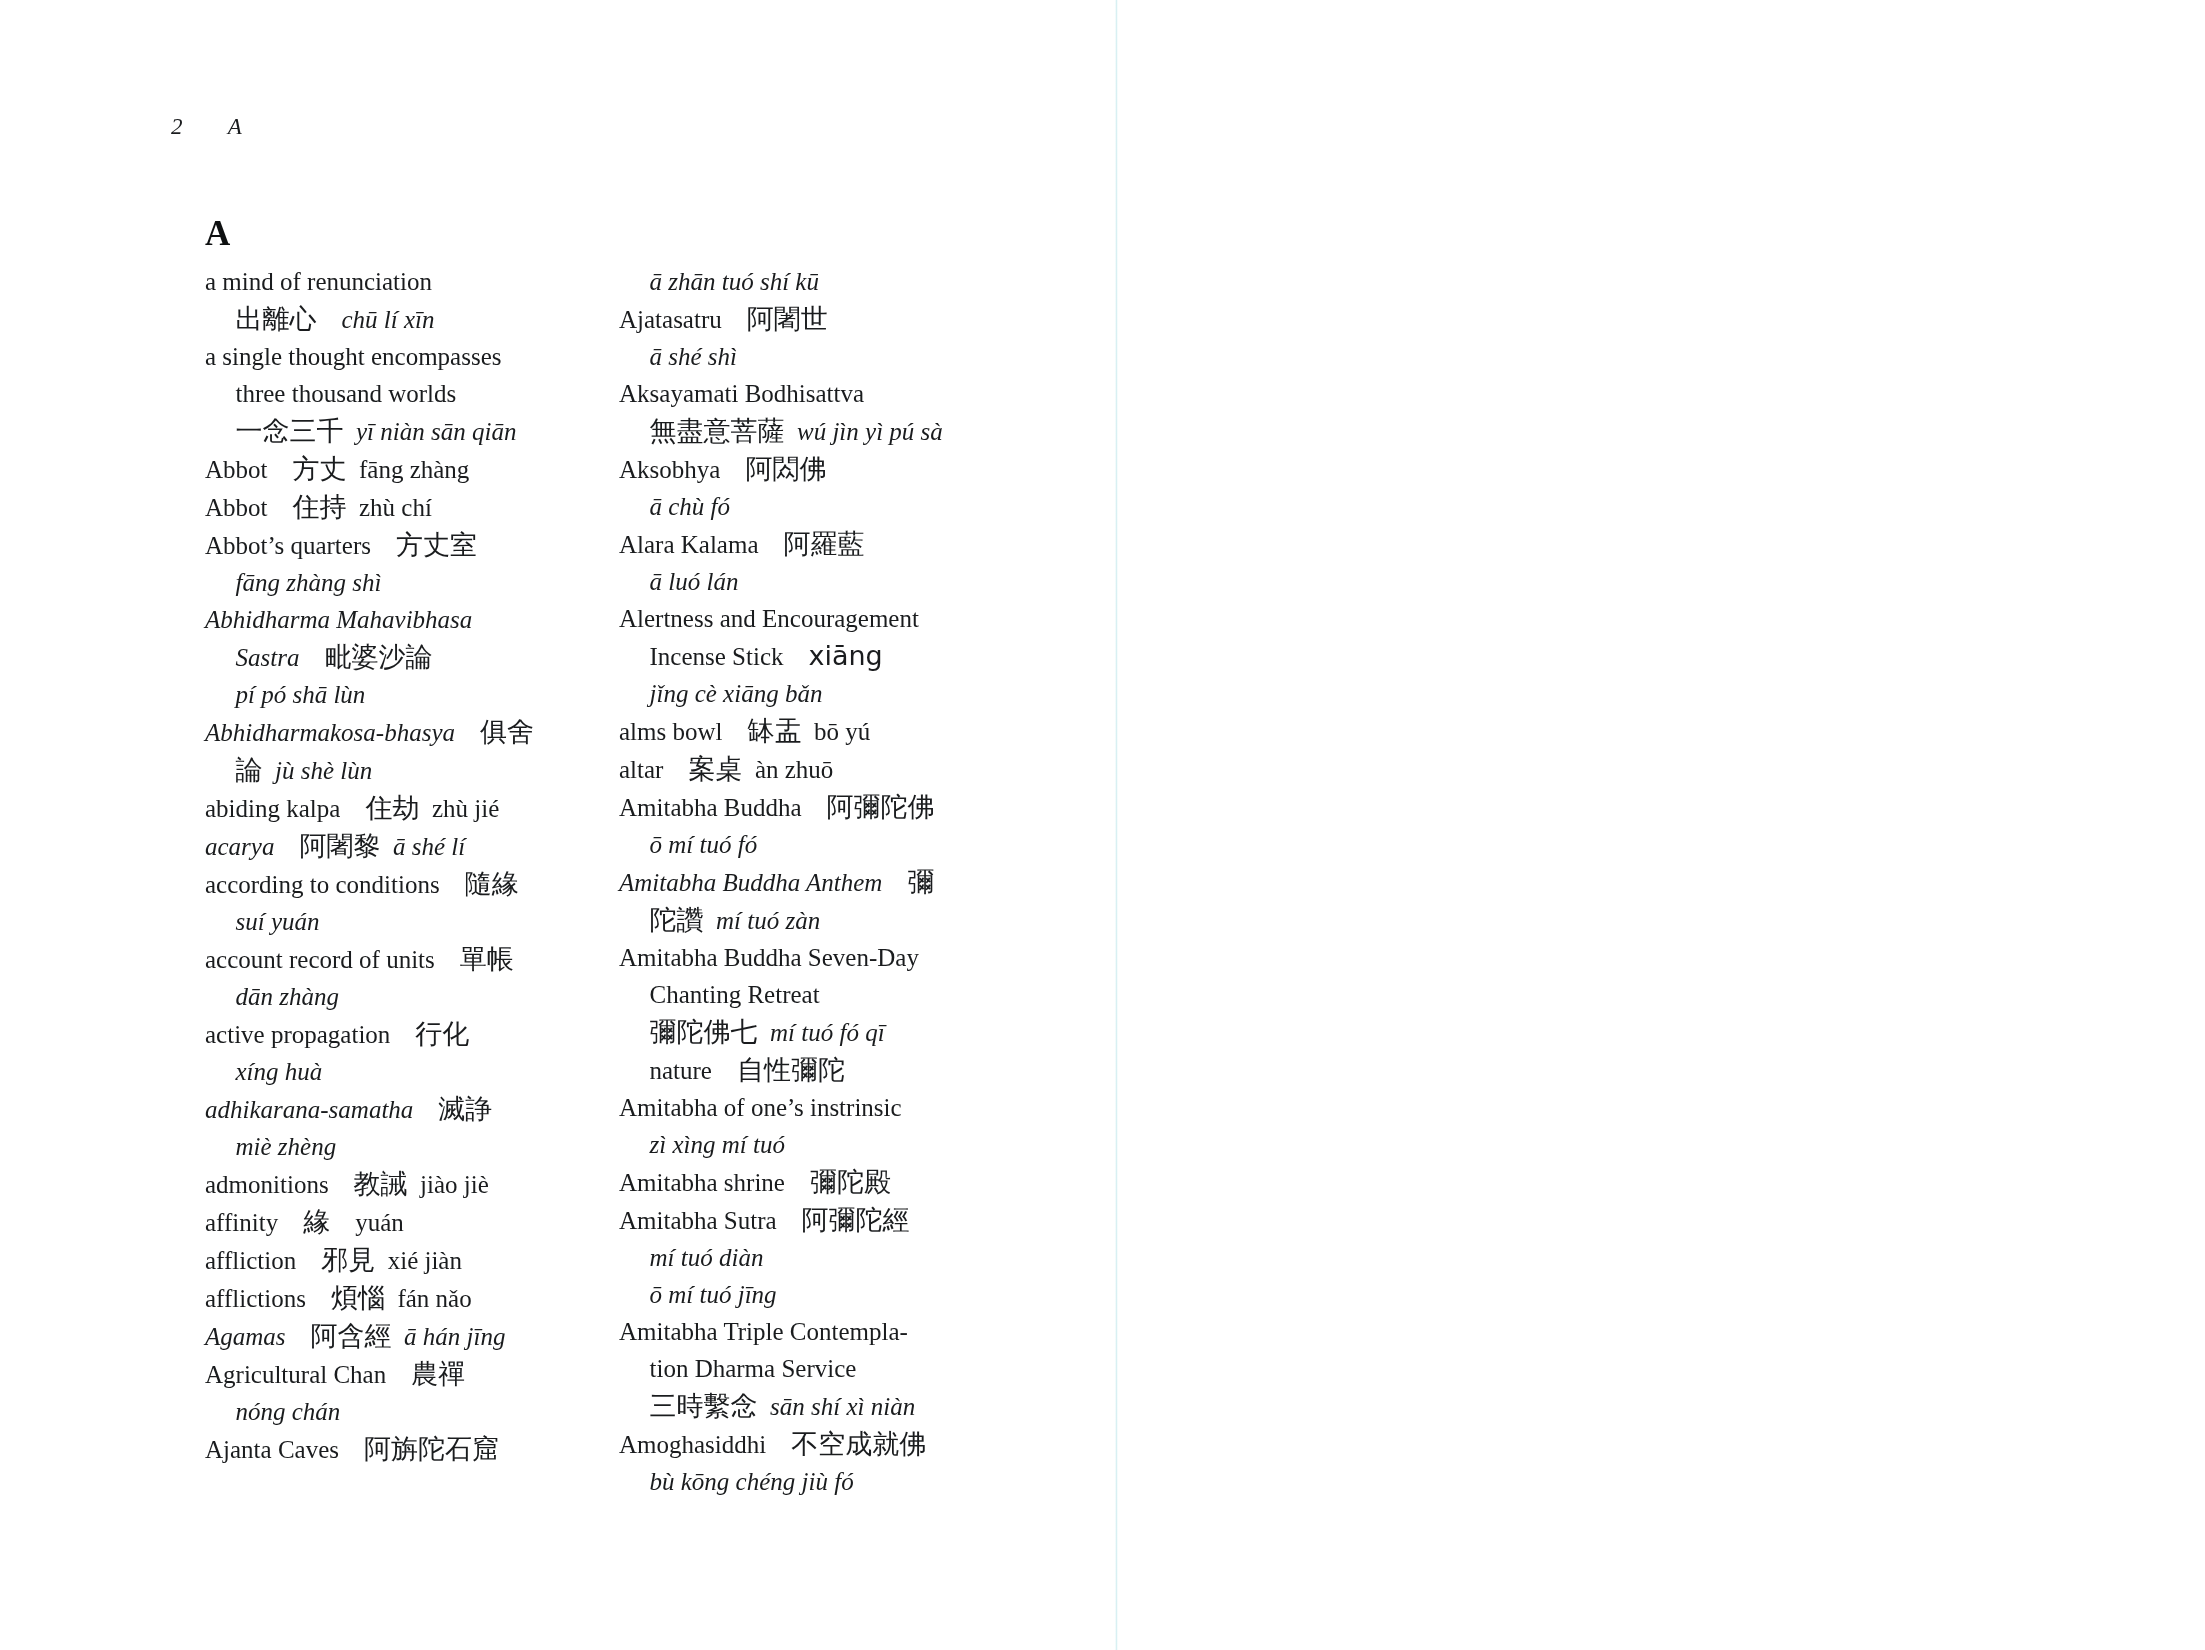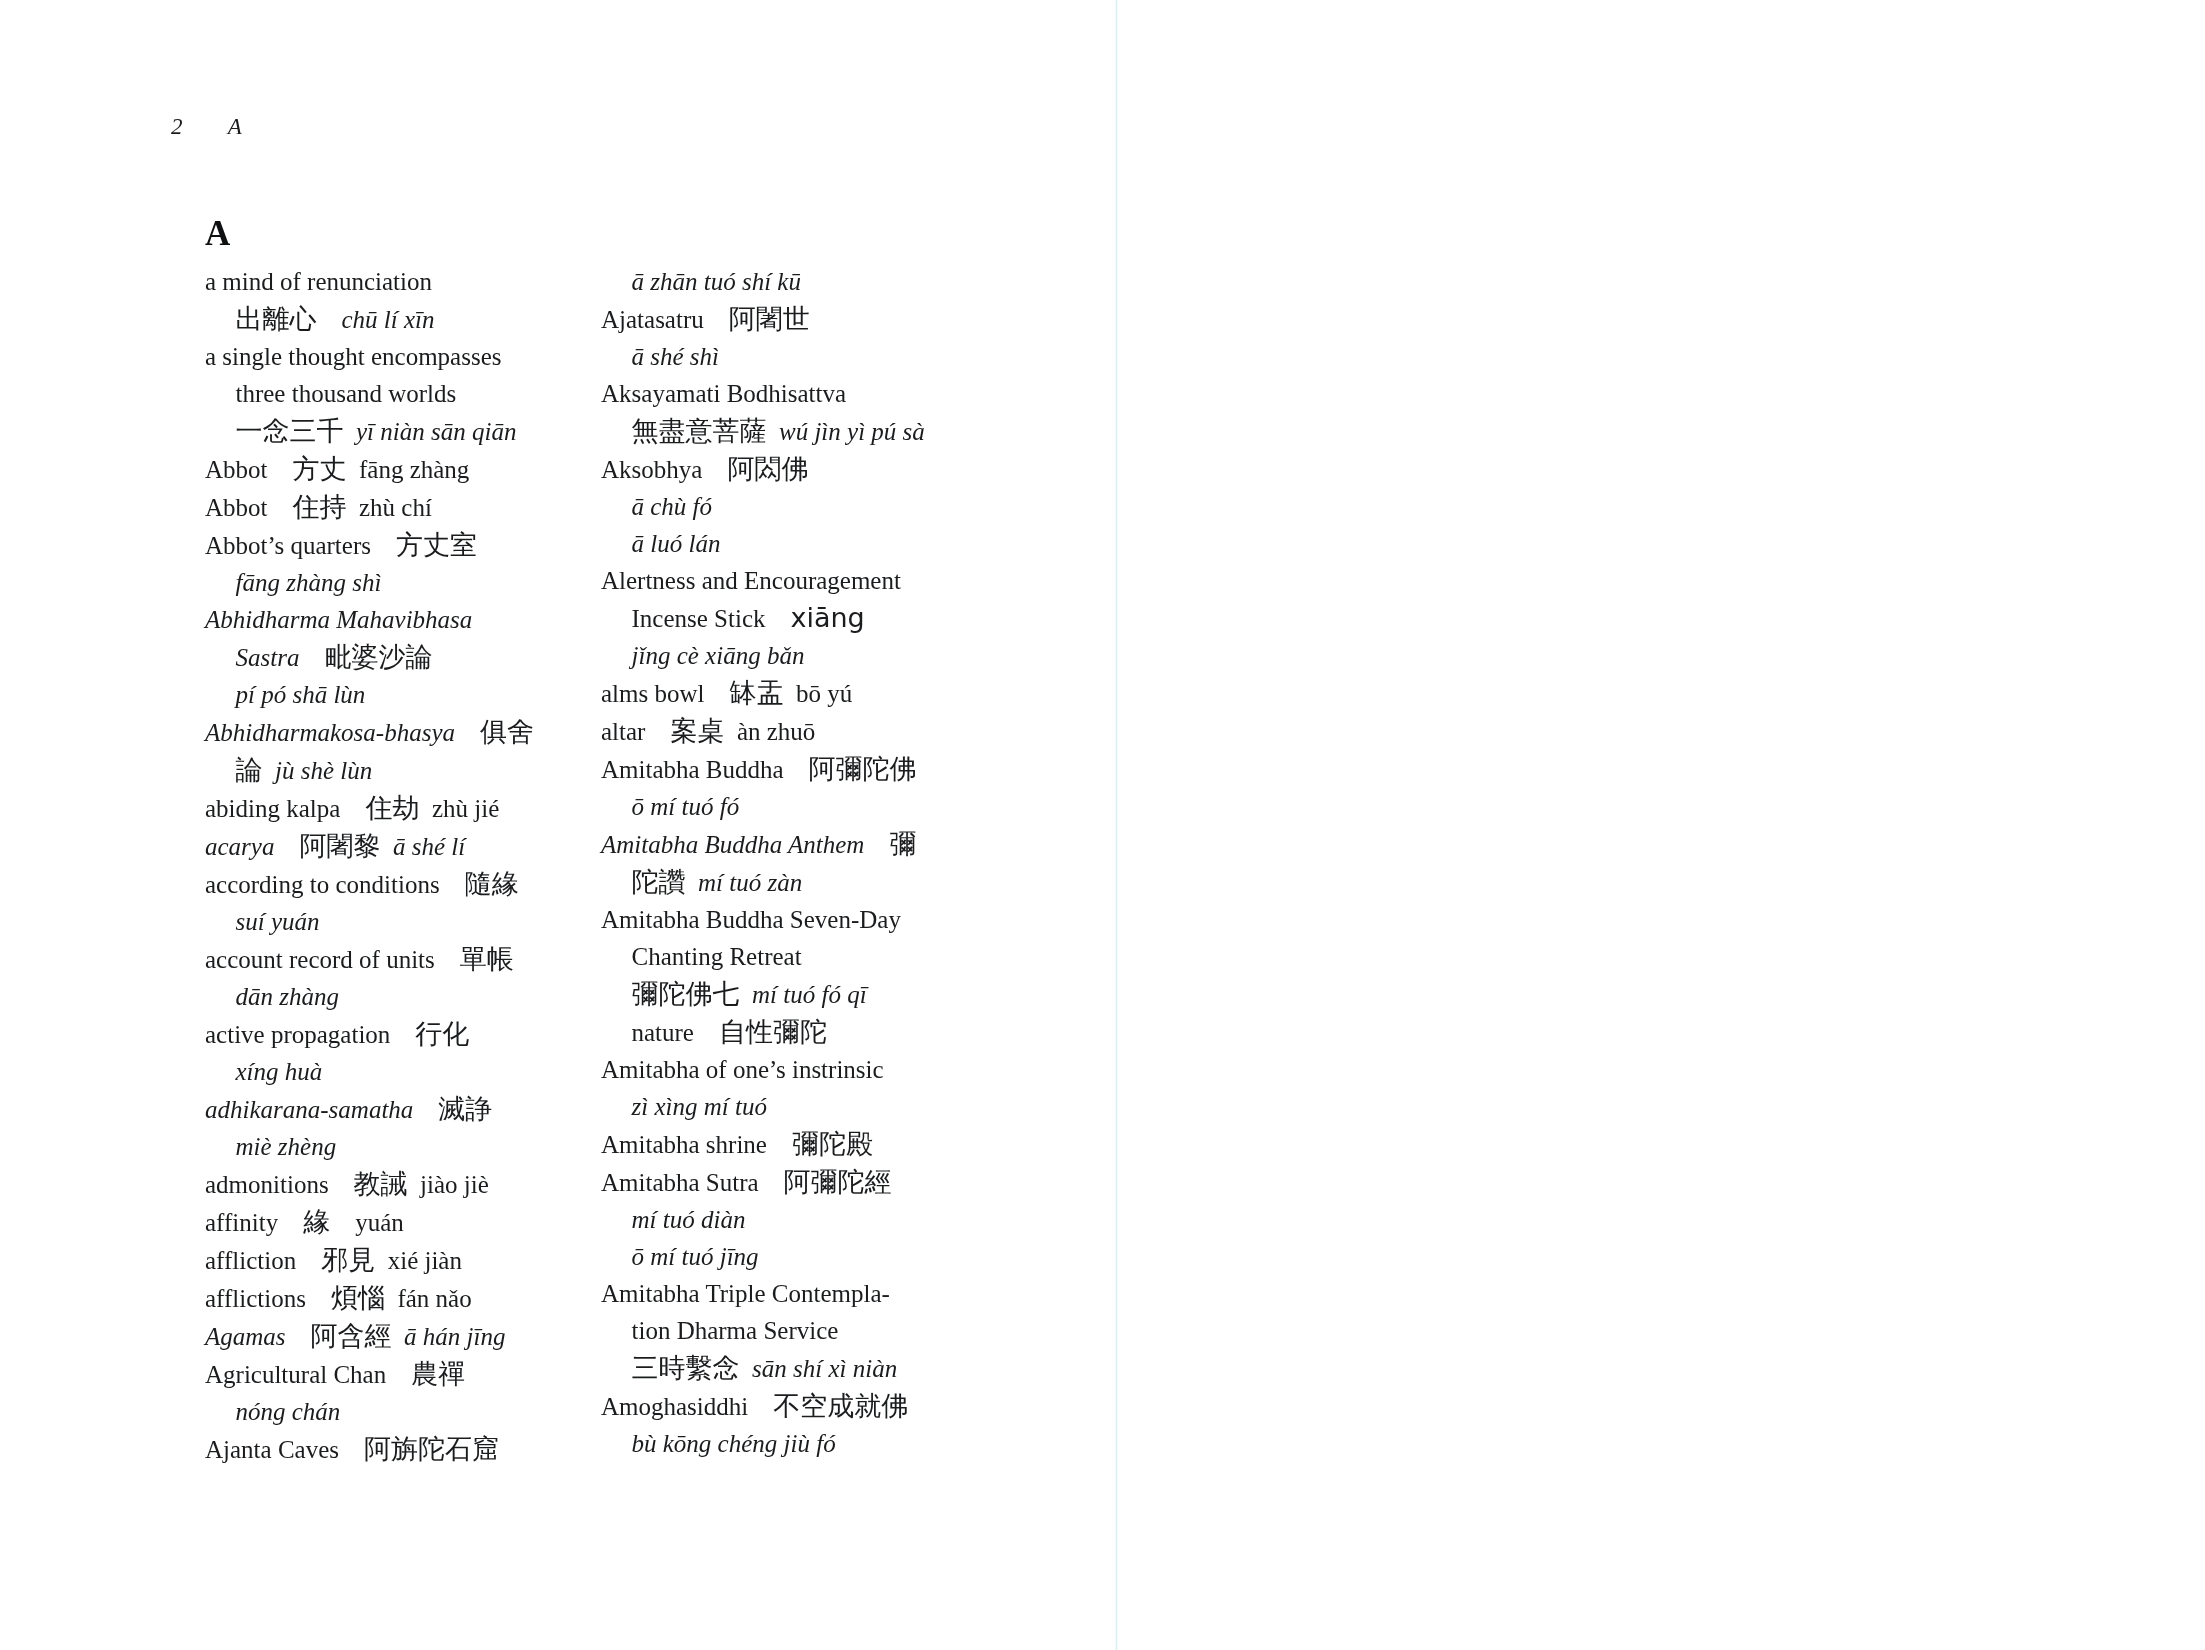--- a/index.html
+++ b/index.html
@@ -67,20 +67,21 @@
   }
   .page-left .section-letter { left: 192px; top: 214px; }
 
   
   .glossary-cols {
     position: absolute;
     left: 192px;
     top: 263px;
     width: 811px;
     display: flex;
+    gap: 18px;
   }
   .gcol { width: 396px; }
 
   .gline {
     font-size: 25px;
     line-height: 37px;
     white-space: pre-wrap;
     color: #1a1c1e;
   }
   .gline.ind { padding-left: 30.5px; }
@@ -138,20 +139,21 @@
           <div class="gline">Ajanta Caves <span class="han">阿旃陀石窟</span></div>
         </div>
       <div class="gcol">
           <div class="gline ind it">ā zhān tuó shí kū</div>
           <div class="gline">Ajatasatru <span class="han">阿闍世</span></div>
           <div class="gline ind it">ā shé shì</div>
           <div class="gline">Aksayamati Bodhisattva</div>
           <div class="gline ind it"><span class="han">無盡意菩薩</span> wú jìn yì pú sà</div>
           <div class="gline">Aksobhya <span class="han">阿閦佛</span></div>
           <div class="gline ind it">ā chù fó</div>
+          <div class="gline">Alara Kalama <span class="han">阿羅藍</span></div>
           <div class="gline ind it">ā luó lán</div>
           <div class="gline">Alertness and Encouragement</div>
           <div class="gline ind">Incense Stick <span class="han">xiāng</span></div>
           <div class="gline ind it">jǐng cè xiāng bǎn</div>
           <div class="gline">alms bowl <span class="han">缽盂</span> bō yú</div>
           <div class="gline">altar <span class="han">案桌</span> àn zhuō</div>
           <div class="gline">Amitabha Buddha <span class="han">阿彌陀佛</span></div>
           <div class="gline ind it">ō mí tuó fó</div>
           <div class="gline it">Amitabha Buddha Anthem <span class="han">彌</span></div>
           <div class="gline ind it"><span class="han">陀讚</span> mí tuó zàn</div>

